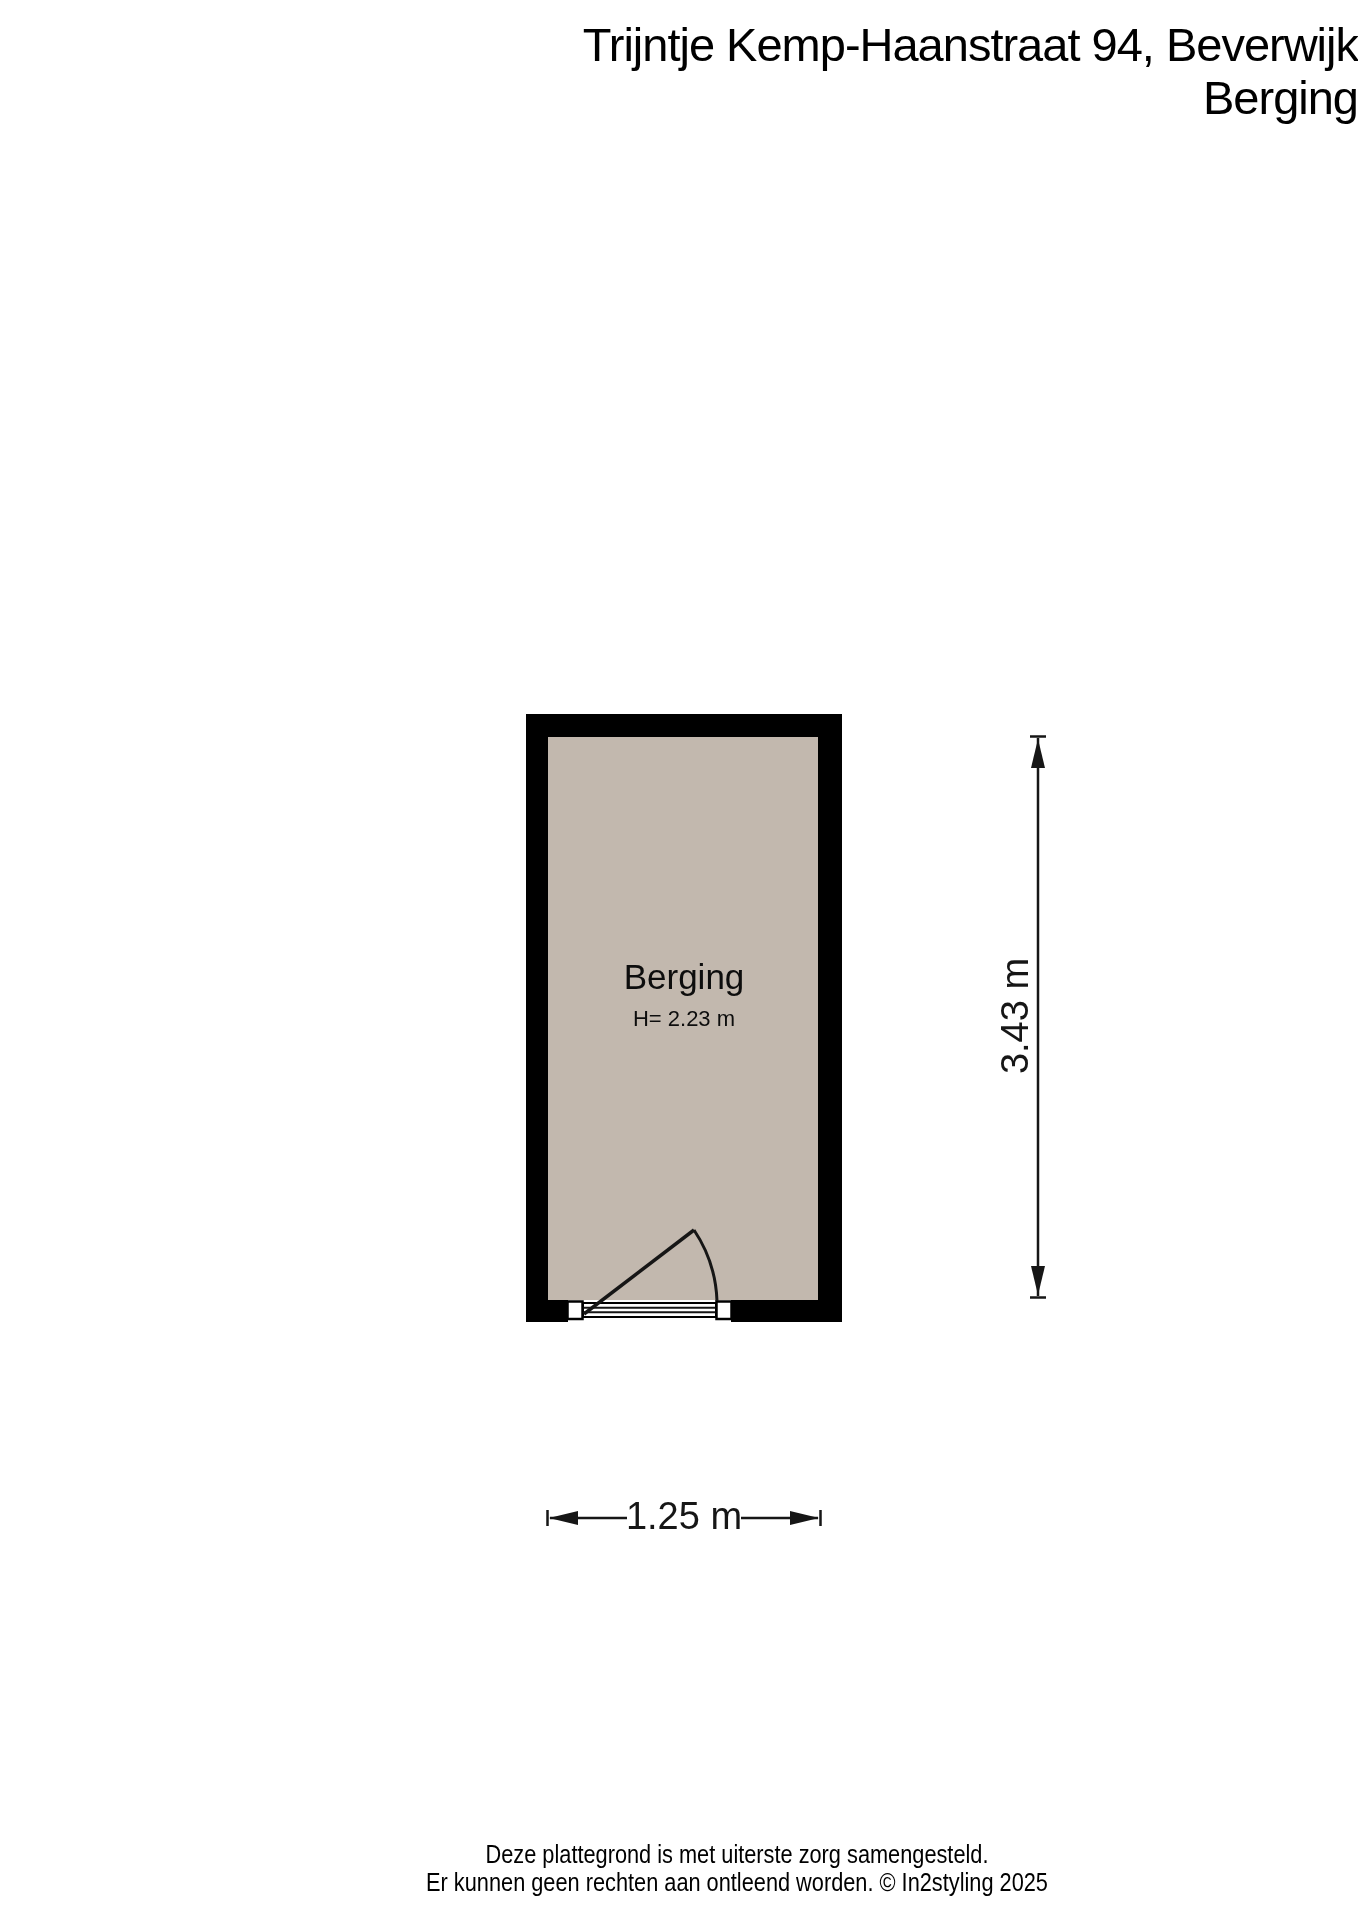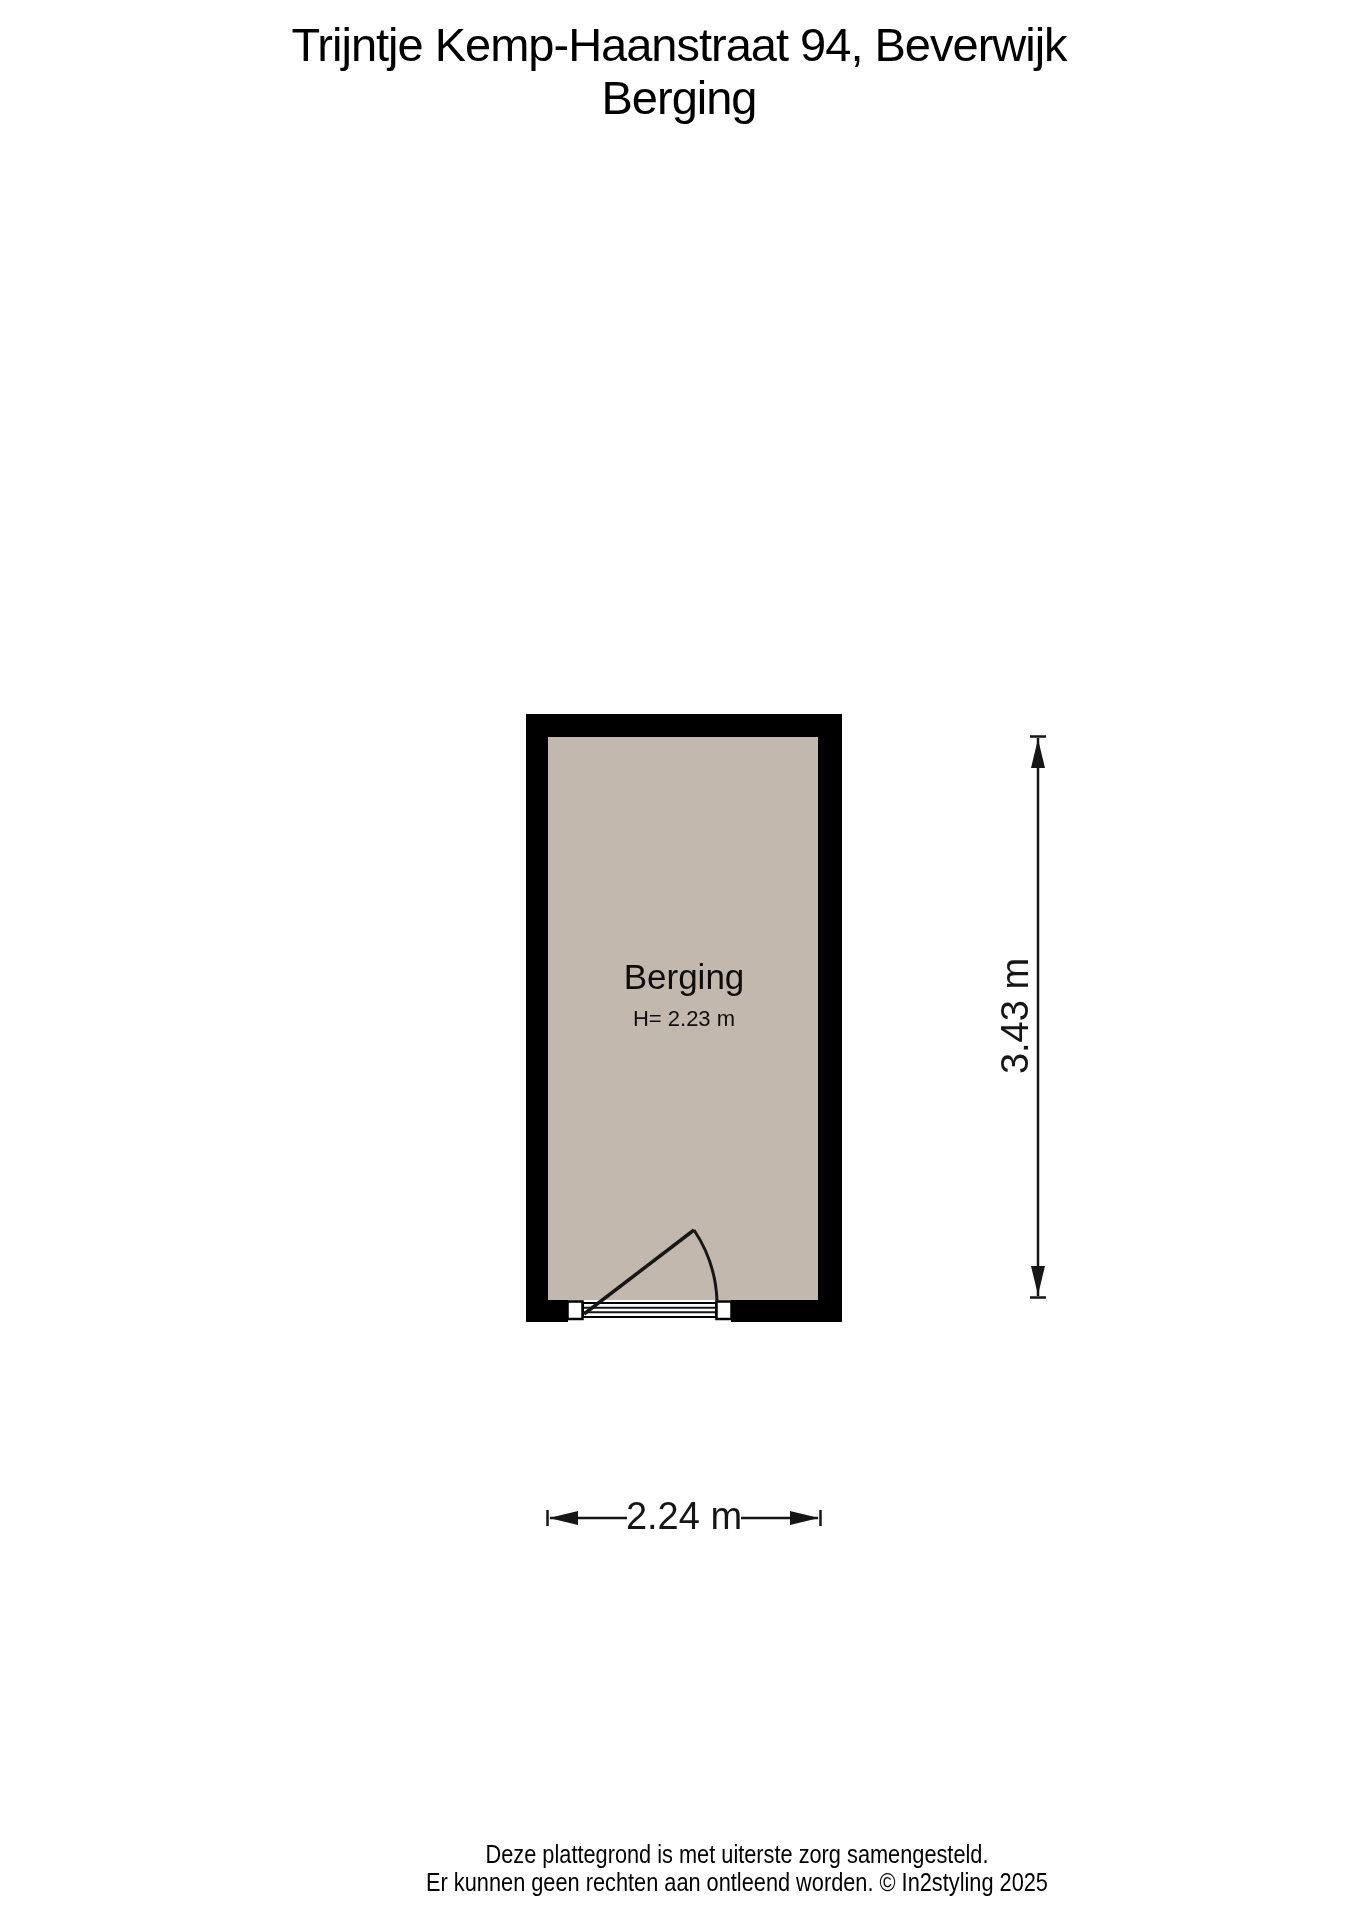--- a/index.html
+++ b/index.html
@@ -16,21 +16,21 @@
     font-family: "Liberation Sans", sans-serif;
     color: #000;
   }
 
   
   .title-block {
     position: absolute;
     top: 18px;
     left: 0;
     width: 100%;
-    text-align: center;
+    text-align: right;
     font-size: 47px;
     line-height: 53px;
     letter-spacing: -1px;
     color: #000;
   }
 
   
   .plan {
     position: absolute;
     left: 526px;
@@ -160,20 +160,20 @@
     <polygon class="arrowhead" points="819,1518 790,1511 790,1525"></polygon>
     <line class="stroke-line" x1="820.5" y1="1510" x2="820.5" y2="1526" stroke-width="2.5"></line>
   </svg>
 
   <div class="room-label">
     <div class="room-name">Berging</div>
     <div class="room-height">H= 2.23 m</div>
   </div>
 
   <div class="dim-label dim-height-label">3.43 m</div>
-  <div class="dim-label dim-width-label">2.24 m</div>
+  <div class="dim-label dim-width-label">1.25 m</div>
 
   <div class="footer">
     <div>Deze plattegrond is met uiterste zorg samengesteld.</div>
     <div>Er kunnen geen rechten aan ontleend worden. © In2styling 2025</div>
   </div>
 
 </div>
 
 </body></html>

